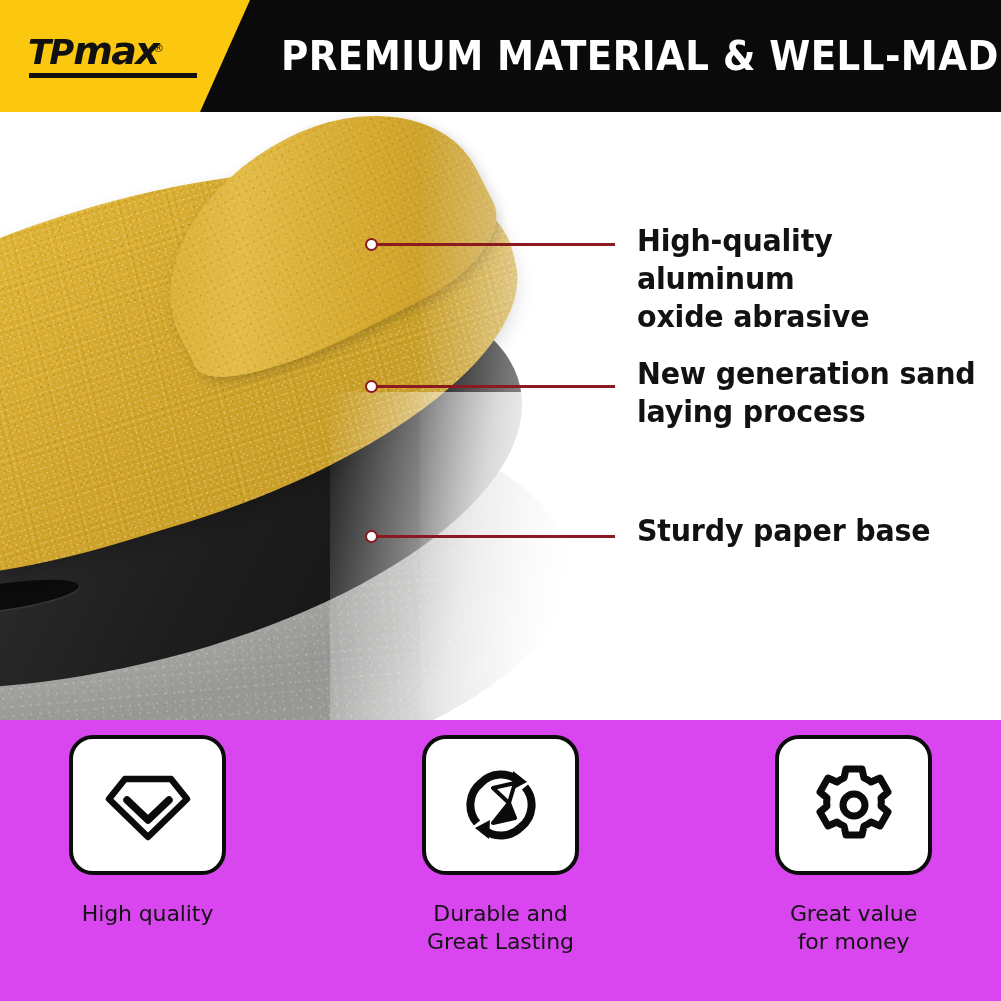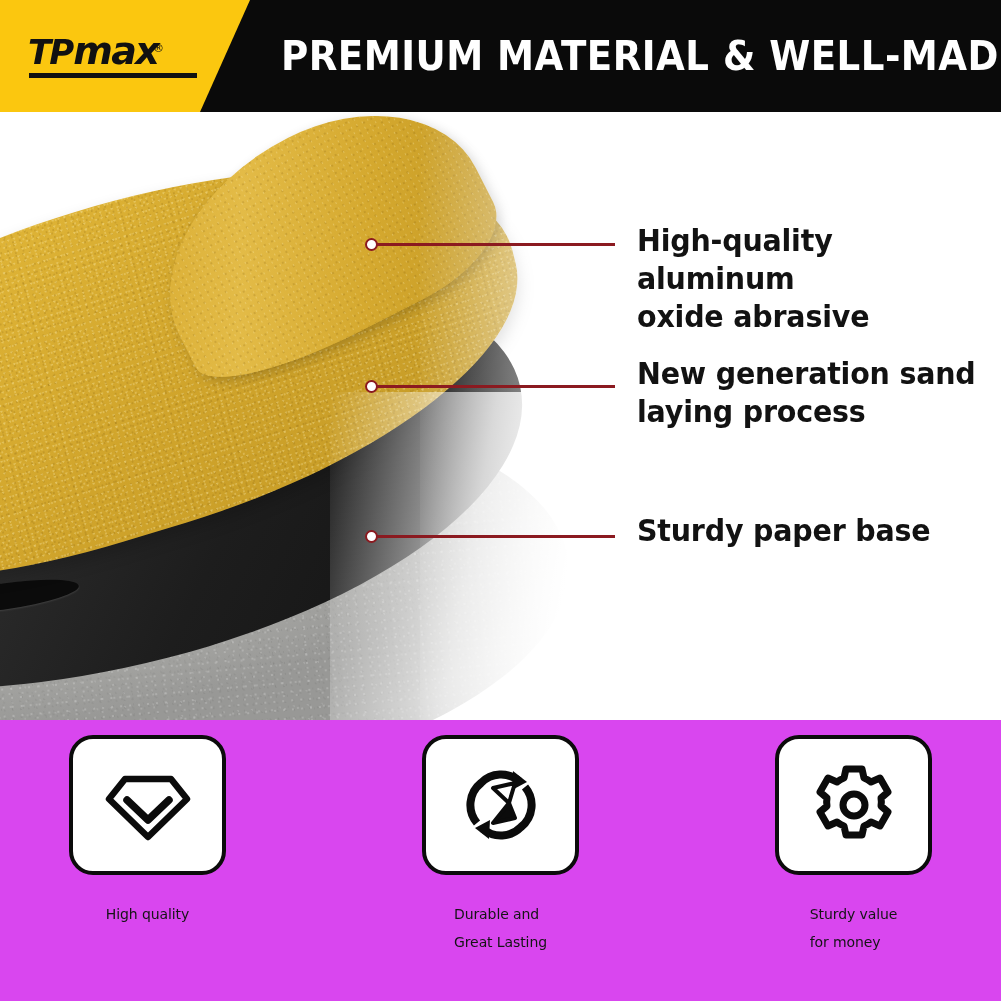--- a/index.html
+++ b/index.html
@@ -291,24 +291,24 @@
     border: 4.5px solid #0b0b0b;
     border-radius: 24px;
     display: flex;
     align-items: center;
     justify-content: center;
     box-sizing: border-box;
     background: #ffffff;
   }
   .feature-label {
     margin-top: 25px;
-    text-align: left;
+    text-align: center;
     font-family: "DejaVu Sans", sans-serif;
     font-weight: normal;
-    font-size: 14px;
+    font-size: 22px;
     line-height: 28px;
     color: #141414;
     white-space: pre-line;
     letter-spacing: -0.1px;
   }
 </style>
 </head>
 <body>
 
 <div id="page">
@@ -396,20 +396,20 @@
 Great Lasting</div>
     </div>
 
     <div class="feature">
       <div class="feature-box">
         <svg width="88" height="88" viewBox="0 0 88 88">
           <path d="M36 8 h16 l2 9 a22 22 0 0 1 7 4 l9 -4 l8 14 l-7 6 a22 22 0 0 1 0 8 l7 6 l-8 14 l-9 -4 a22 22 0 0 1 -7 4 l-2 9 h-16 l-2 -9 a22 22 0 0 1 -7 -4 l-9 4 l-8 -14 l7 -6 a22 22 0 0 1 0 -8 l-7 -6 l8 -14 l9 4 a22 22 0 0 1 7 -4 Z" fill="none" stroke="#0b0b0b" stroke-width="7" stroke-linejoin="round"></path>
           <circle cx="44" cy="44" r="11" fill="none" stroke="#0b0b0b" stroke-width="7"></circle>
         </svg>
       </div>
-      <div class="feature-label">Sturdy value
+      <div class="feature-label">Great value
 for money</div>
     </div>
 
 
   </div>
 
 </div>
 
 </body></html>

